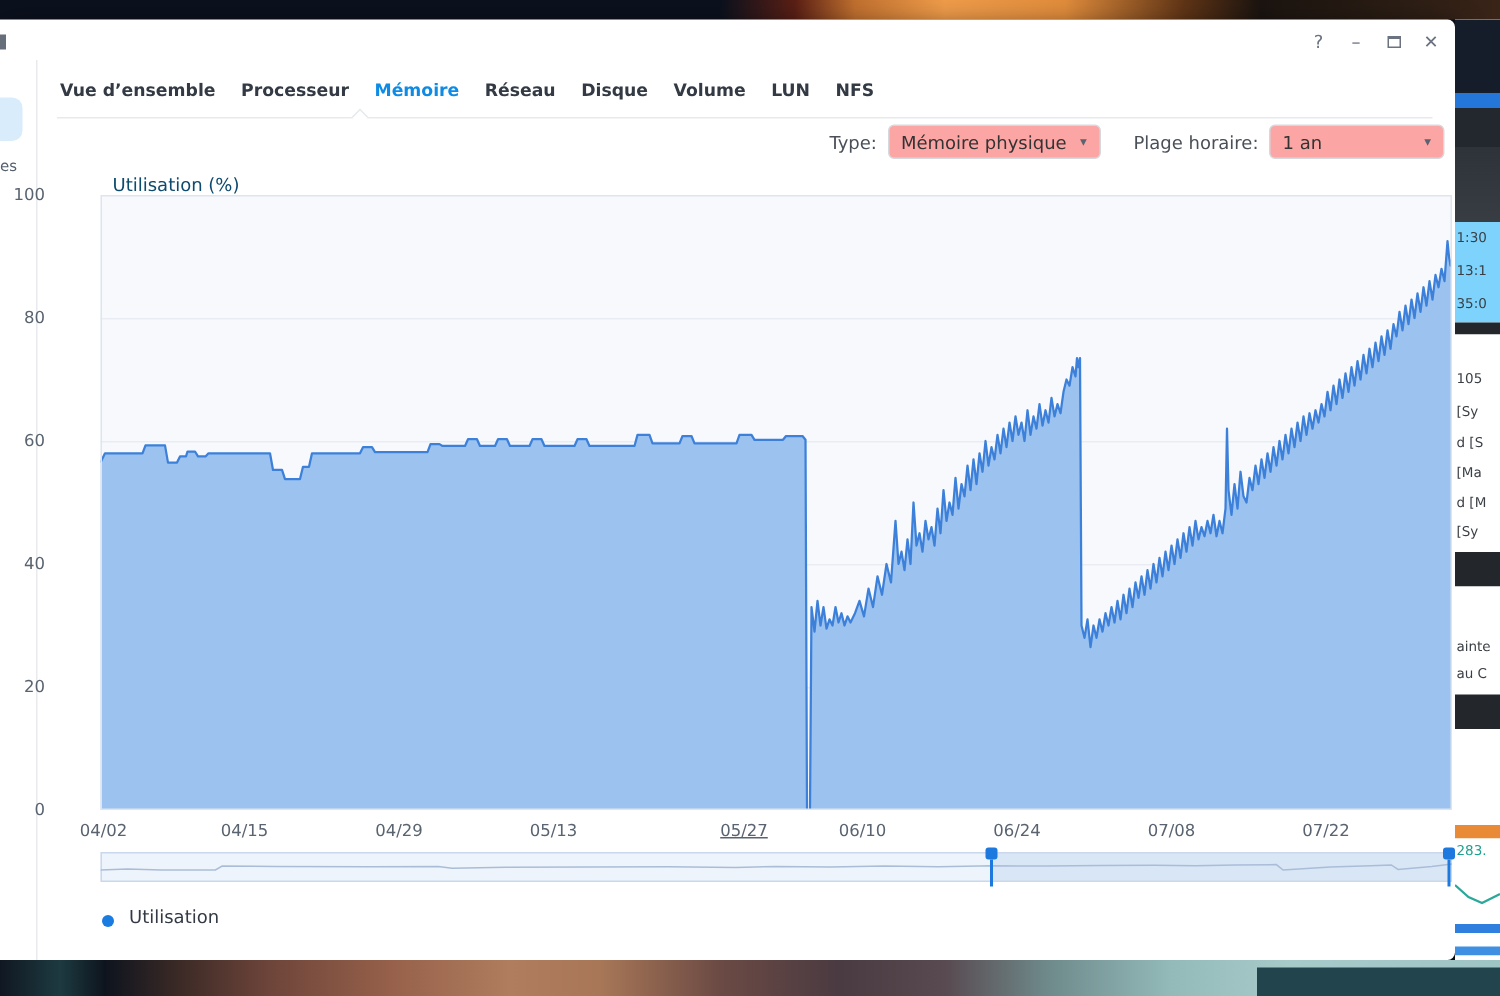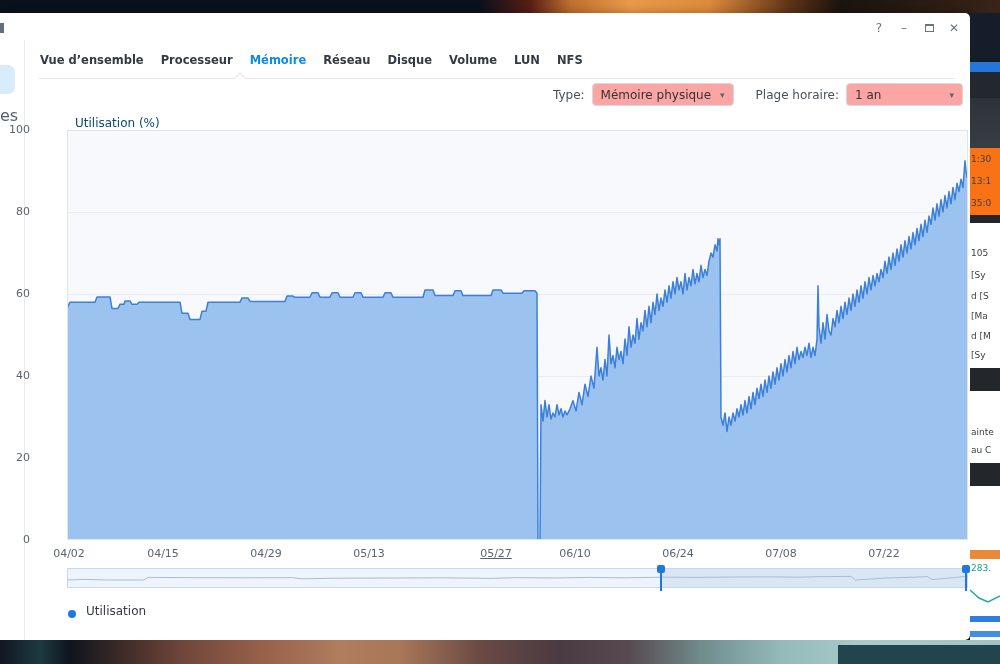--- a/index.html
+++ b/index.html
@@ -18,39 +18,39 @@
   .wp-darkblock{position:absolute;left:838px;top:5px;width:162px;height:19px;background:#22444c;}
 
   
   .bgwin{position:absolute;left:970px;top:13px;width:30px;height:632px;display:flex;
          flex-direction:column;font-size:9px;color:#3a3f45;overflow:hidden;background:#fff;}
   .bgwin .r{flex:none;position:relative;overflow:hidden;}
   .r-navy{height:49px;background:#151c2a;}
   .r-blue{height:10px;background:#2477d8;}
   .r-char1{height:26px;background:#23272e;}
   .r-char2{height:50px;background:linear-gradient(#2e333a,#383d44);}
-  .r-light{height:67px;background:#f97316;}
+  .r-light{height:67px;background:#7dd3fc;}
   .r-dark{background:#23272c;}
   .r-white{background:#ffffff;}
   .r-orange{height:9px;background:#e98a36;}
   .bg-line{position:absolute;left:1px;white-space:nowrap;}
   .teal{color:#1aa08c;}
 
   
   .win{position:absolute;left:0;top:13px;width:970px;height:627px;background:#ffffff;
        border-radius:0 5px 5px 0;box-shadow:3px 4px 16px rgba(0,0,0,.5);}
   .title-frag{position:absolute;left:0;top:10px;width:4px;height:10px;background:#3f4a57;opacity:.8;}
   .winctl{position:absolute;right:8px;top:7px;display:flex;gap:9px;color:#6b7280;}
   .winctl .wbtn{width:16px;height:16px;display:flex;align-items:center;justify-content:center;
        font-size:12px;cursor:pointer;}
   .maxbox{width:9px;height:8px;border:1px solid #6b7280;border-top-width:2px;display:block;}
 
   .sidebar{position:absolute;left:0;top:27px;width:25px;height:600px;border-right:1px solid #e8eaee;}
   .side-pill{position:absolute;left:-8px;top:25px;width:23px;height:29px;background:#d9ecfb;border-radius:7px;}
-  .side-txt{position:absolute;left:0;top:66px;font-size:16px;color:#55606e;}
+  .side-txt{position:absolute;left:0;top:66px;font-size:10px;color:#55606e;}
 
   .tabs{position:absolute;left:40px;top:40px;display:flex;gap:17px;font-size:11.5px;
         font-weight:bold;color:#333a44;white-space:nowrap;}
   .tab{cursor:pointer;}
   .tab.active{color:#0f8be5;}
   .tab-divider{position:absolute;left:38px;top:65px;width:917px;height:1px;background:#e6e9ed;}
   .tab-caret{position:absolute;left:236px;top:61px;width:8px;height:8px;background:#fff;
        border-left:1px solid #e6e9ed;border-top:1px solid #e6e9ed;transform:rotate(45deg);}
 
   .ctrl-row{position:absolute;left:0;top:70px;width:963px;display:flex;justify-content:flex-end;

